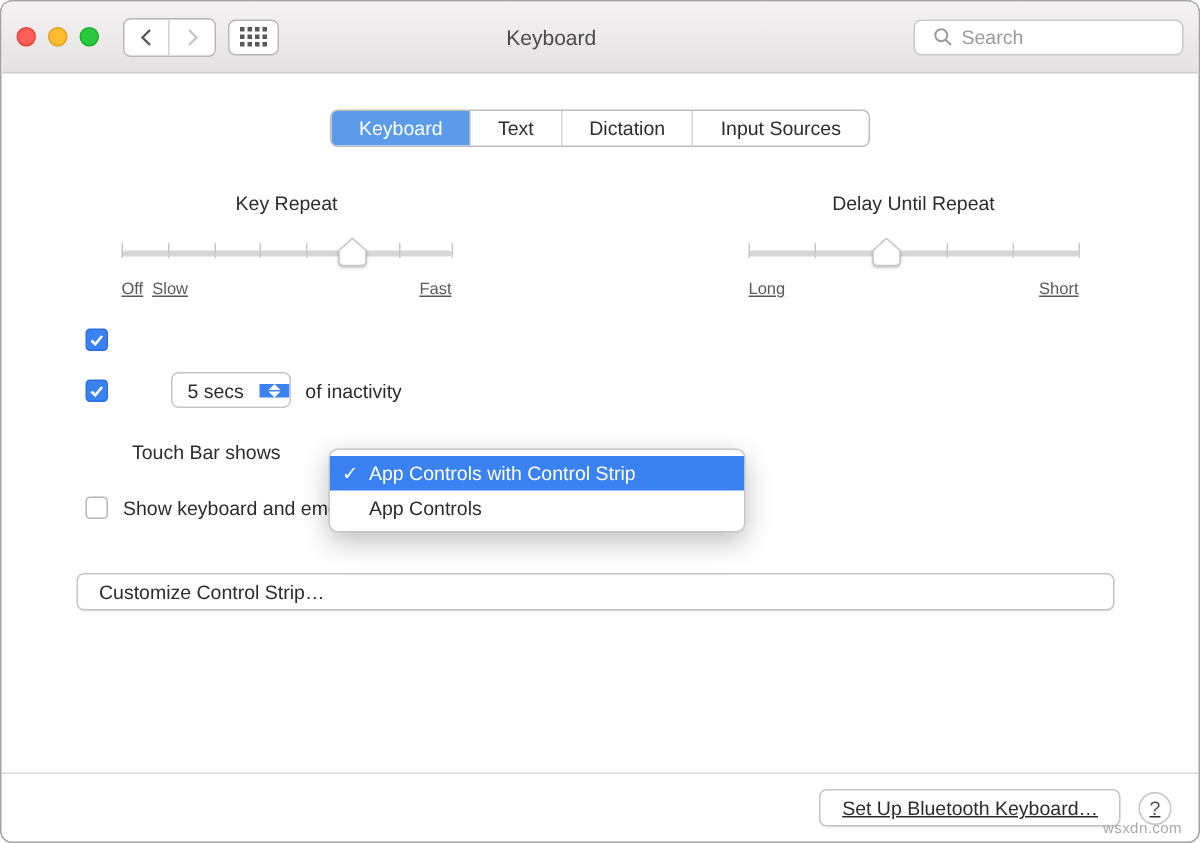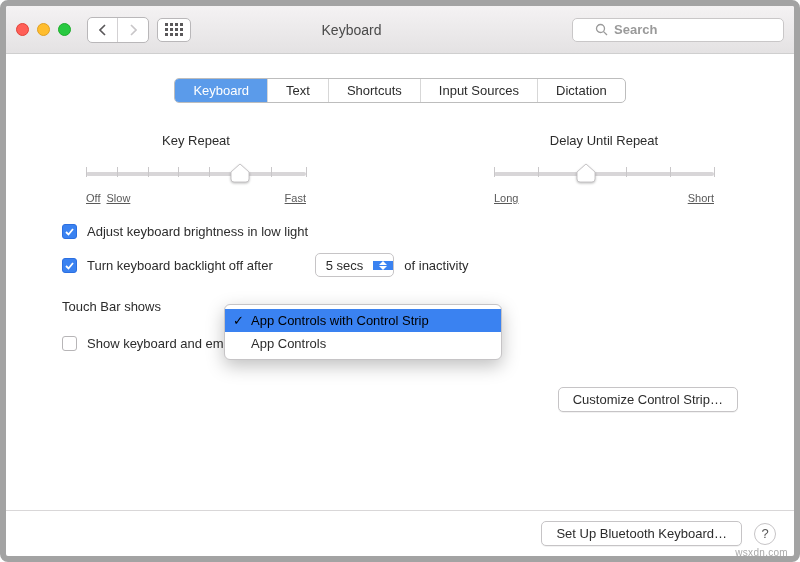--- a/index.html
+++ b/index.html
@@ -9,21 +9,21 @@
     height: 562px;
     font-family: -apple-system, "Helvetica Neue", Helvetica, Arial, sans-serif;
     font-size: 13px;
     color: #2c2c2c;
     background: #fff;
     overflow: hidden;
   }
   .window {
     width: 800px;
     height: 562px;
-    border: 6px solid #a3a3a3;
+    border: 1px solid #a3a3a3;
     border-radius: 8px;
     overflow: hidden;
     background: #fff;
   }
   .toolbar {
     height: 48px;
     background: linear-gradient(#f4f2f3, #e4e2e3);
     border-bottom: 1px solid #cfcfcf;
     display: flex;
     align-items: center;
@@ -36,21 +36,21 @@
   .dot.yel   { background: #ffbd2e; border: 1px solid #e0a021; }
   .dot.grn   { background: #28c940; border: 1px solid #1dad2b; }
   .segbtns { display: flex; border: 1px solid #b9b7b9; border-radius: 5px; overflow: hidden; background: #fff; }
   .segbtns .btn { width: 30px; height: 24px; display: flex; align-items: center; justify-content: center; border-right: 1px solid #d3d1d3; }
   .segbtns .btn:last-child { border-right: none; }
   .segbtns .btn.dim { color: #b3b1b3; }
   .gridbtn { width: 34px; height: 24px; border: 1px solid #b9b7b9; border-radius: 5px; display: flex; align-items: center; justify-content: center; background: #fff; }
   .gridicon { display: grid; grid-template-columns: repeat(4,3px); grid-auto-rows: 3px; gap: 2px; }
   .gridicon span { background: #5a585a; }
   .title { flex: 1; text-align: center; font-size: 14px; color: #4a4a4a; padding-right: 60px; }
-  .searchbox { width: 212px; height: 24px; border: 1px solid #c9c7c8; background: #fff; border-radius: 5px; display: flex; align-items: center; gap: 6px; padding: 0 22px; color: #9a9a9a; font-size: 13px; font-weight: bold; }
+  .searchbox { width: 180px; height: 24px; border: 1px solid #c9c7c8; background: #fff; border-radius: 5px; display: flex; align-items: center; gap: 6px; padding: 0 12px; color: #9a9a9a; font-size: 13px; }
 
   .content {
     padding: 18px 50px 12px 50px;
     height: calc(100% - 48px - 46px);
     position: relative;
   }
 
   .tabs { display: flex; justify-content: center; margin-top: 6px; }
   .tabrow { display: flex; border: 1px solid #bdbdbd; border-radius: 5px; overflow: hidden; background: #fff; }
   .tab { padding: 4px 18px; border-right: 1px solid #d7d7d7; font-size: 13px; }
@@ -75,40 +75,40 @@
   .chk { width: 15px; height: 15px; border: 1px solid #b7b5b7; border-radius: 3px; display: inline-flex; align-items: center; justify-content: center; background: #fff; flex-shrink: 0; }
   .chk.on { background: #3a82f1; border-color: #2c6fe0; }
   .chk.on svg { stroke: #fff; }
   .select { display: inline-flex; align-items: center; border: 1px solid #c6c4c6; border-radius: 5px; overflow: hidden; height: 24px; background: #fff; }
   .select .sval { padding: 0 10px; display: flex; align-items: center; font-size: 13px; }
   .select .sarr { width: 20px; background: #3a82f1; display: flex; flex-direction: column; justify-content: center; align-items: center; gap: 1px; }
   .sarr .tri { width: 0; height: 0; border-left: 4px solid transparent; border-right: 4px solid transparent; }
   .sarr .up { border-bottom: 4px solid #fff; }
   .sarr .dn { border-top: 4px solid #fff; }
 
-  .labelcol { width: 130px; }
+  .labelcol { width: 130px; text-align: right; }
 
   .menu {
     position: absolute;
     left: 268px; top: 255px; 
     background: #fff; border: 1px solid #c6c4c6; border-radius: 6px;
     box-shadow: 0 6px 18px rgba(0,0,0,.25);
     width: 278px; padding: 4px 0; z-index: 10;
   }
   .menu .mi { padding: 4px 14px 4px 26px; font-size: 13px; position: relative; }
-  .menu .mi.sel { background: #3a82f1; color: #000000; }
+  .menu .mi.sel { background: #3a82f1; color: #ffffff; }
   .menu .mi.sel::before { content: "✓"; position: absolute; left: 8px; }
 
-  .actions { display: flex; gap: 14px; justify-content: flex-end; margin-top: 36px; padding-right: 6px; }
+  .actions { display: flex; gap: 14px; justify-content: flex-end; margin-top: 36px; padding-right: 6px; flex-direction: column; }
   .btnp { border: 1px solid #c6c4c6; border-radius: 5px; padding: 4px 14px; background: #fff; font-size: 13px; box-shadow: 0 1px 0 rgba(0,0,0,.05); }
 
   .footer {
     height: 46px; border-top: 1px solid #d9d7d8;
     display: flex; align-items: center; justify-content: flex-end;
-    gap: 12px; padding: 0 18px;
+    gap: 12px; padding: 0 18px; text-decoration: underline;
   }
   .helpbtn { width: 22px; height: 22px; border: 1px solid #c6c4c6; border-radius: 50%; display: flex; align-items: center; justify-content: center; color: #555; font-size: 13px; background: #fff; }
 
   .watermark { position: absolute; bottom: 4px; right: 12px; font-size: 10px; color: #aaa; letter-spacing: .3px; pointer-events: none; }
 </style>
 </head>
 <body>
 
 <div class="window">
 
@@ -155,23 +155,22 @@
       <span>Search</span>
     </div>
   </div>
 
   <div class="content">
 
     <div class="tabs">
       <div class="tabrow">
         <div class="tab selected"><span>Keyboard</span></div>
         <div class="tab"><span>Text</span></div>
-        <div class="tab"><span>Shortcuts</span></div>
+        <div class="tab"><span>Dictation</span></div>
         <div class="tab"><span>Input Sources</span></div>
-        <div class="tab"><span>Dictation</span></div>
       </div>
     </div>
 
     <div class="sliders">
       <div class="slblock">
         <div class="sllabel">Key Repeat</div>
         <div class="track">
           <div class="bar"></div>
           <div class="tick" style="left:0%"></div>
             <div class="tick" style="left:14%"></div>
@@ -218,30 +217,28 @@
       </div>
     </div>
 
     <div class="checks">
       <div class="row">
         <span class="chk on">
           <svg width="11" height="11" viewBox="0 0 11 11">
               <path d="M2 6 L4.5 8.5 L9 3" fill="none" stroke="#fff" stroke-width="1.8"></path>
             </svg>
         </span>
-        <span>Adjust keyboard brightness in low light</span>
       </div>
 
       <div class="row">
         <span class="chk on">
           <svg width="11" height="11" viewBox="0 0 11 11">
               <path d="M2 6 L4.5 8.5 L9 3" fill="none" stroke="#fff" stroke-width="1.8"></path>
             </svg>
         </span>
-        <span>Turn keyboard backlight off after</span>
         <span style="flex:0 0 22px"></span>
         <span class="select">
           <span class="sval">5 secs</span>
           <span class="sarr">
               <span class="tri up"></span>
               <span class="tri dn"></span>
             </span>
         </span>
         <span>of inactivity</span>
       </div>

